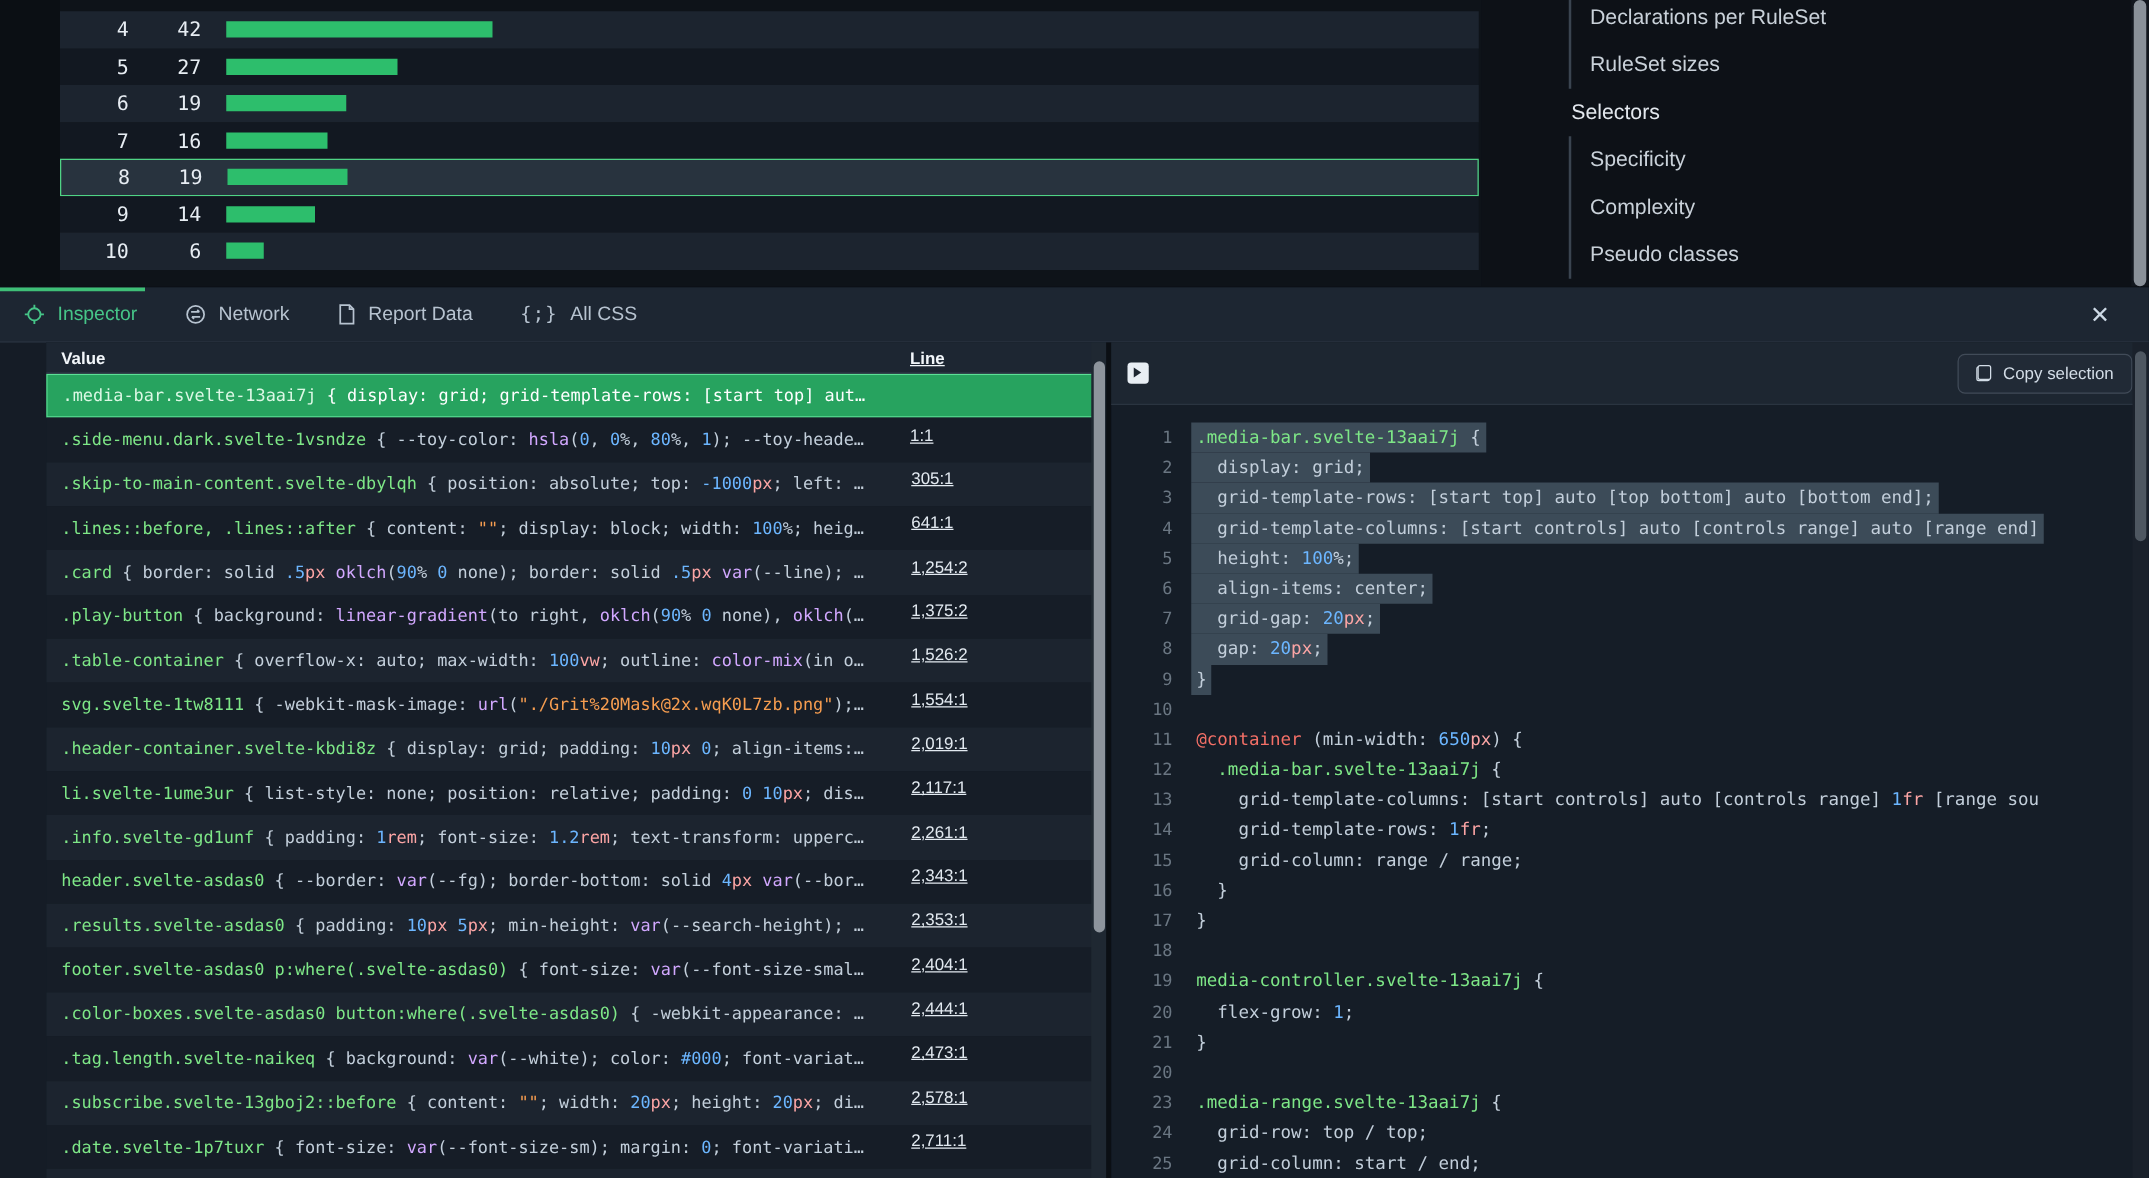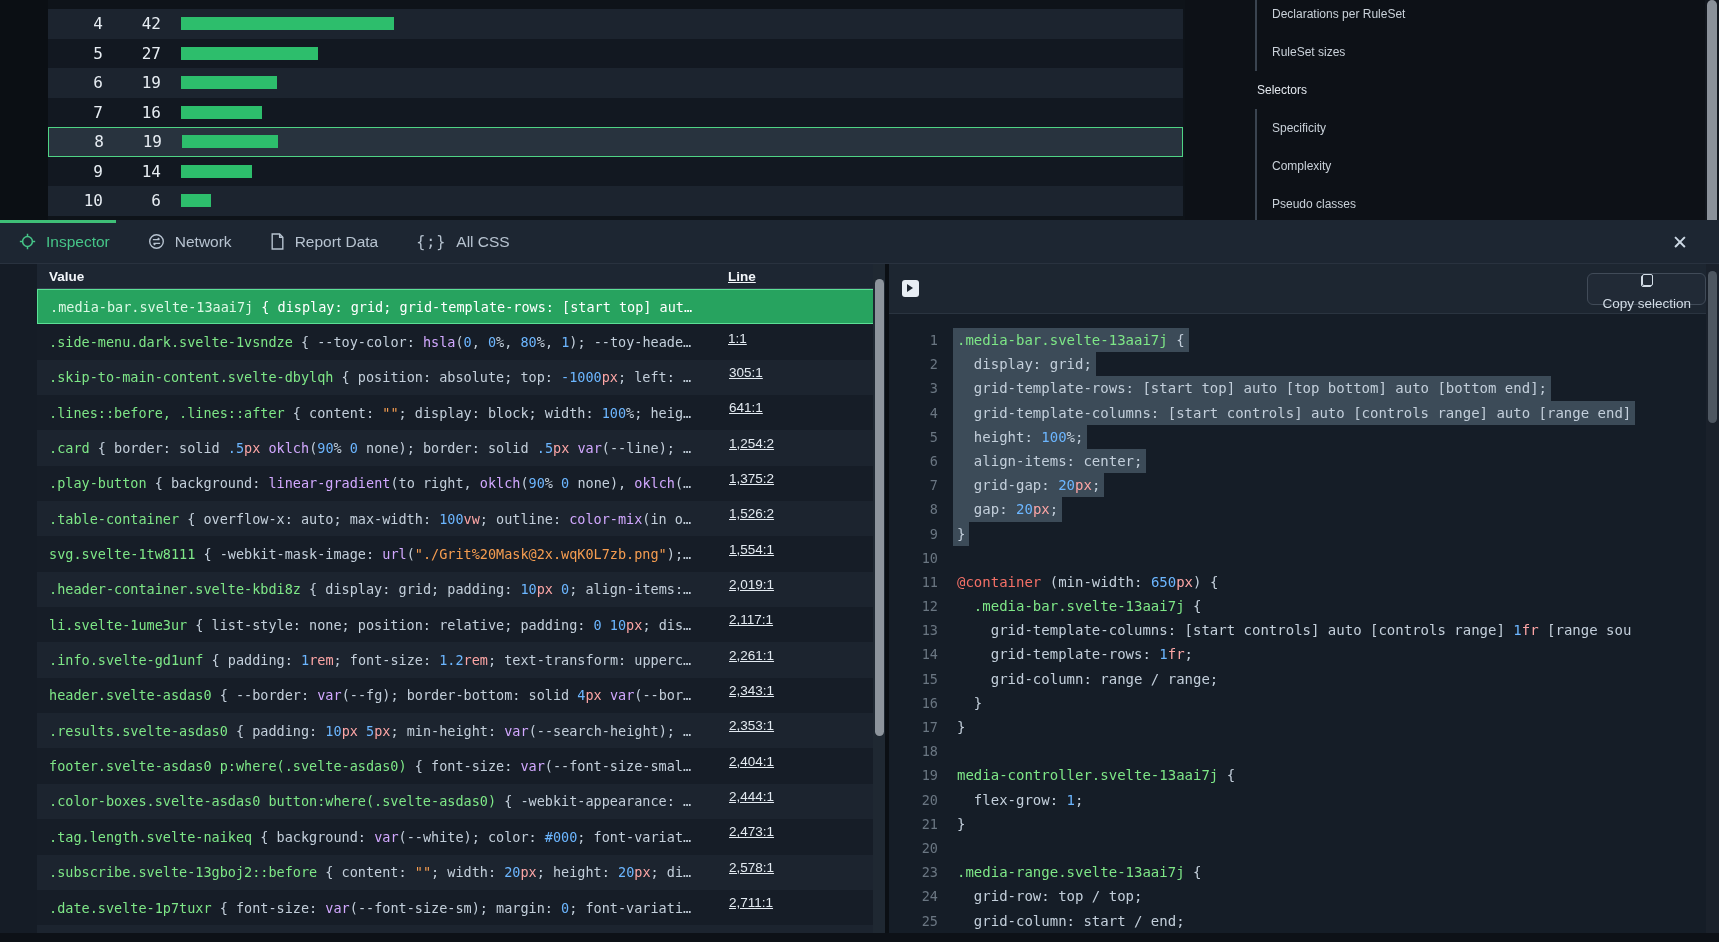--- a/index.html
+++ b/index.html
@@ -14,30 +14,30 @@
     font-family: "DejaVu Sans Mono", monospace; font-size: 16px; color: #e7edf3; }
   .chart-row.stripe-light { background: #1c242f; }
   .chart-row.stripe-dark { background: #121821; }
   .chart-row.row-selected { background: #28333e; border: 1px solid #4fd485; }
   .chart-num { width: 55px; text-align: right; }
   .chart-count { width: 58px; text-align: right; }
   .chart-bar-zone { flex: 1; padding-left: 20px; }
   .chart-bar { height: 13px; background: #2dbe6c; }
 
   .top-sidebar { position: absolute; left: 1185px; top: 0; width: 534px; height: 229px; background: #0d1117;
-    color: #c9d1d9; font-size: 12px; }
+    color: #c9d1d9; font-size: 17px; }
   .menu-wrap { position: absolute; left: 70px; top: -5px; }
   .menu-group { border-left: 2px solid #3a4450; padding-left: 15px; }
   .menu-item { height: 38px; display: flex; align-items: center; cursor: pointer; }
   .menu-heading { height: 38px; display: flex; align-items: center; font-weight: normal; color: #e3e8ee; margin-left: 2px; }
   .page-scrollbar { position: absolute; right: 0; top: 0; width: 14px; height: 229px; background: #12171e; }
   .page-scrollbar .thumb { position: absolute; right: 2px; top: 0; width: 10px; height: 229px; background: #8a9199; border-radius: 5px; }
 
   
-  .panel { position: absolute; left: 0; top: 220px; width: 1719px; height: 713px; background: #151c26; }
+  .panel { position: absolute; left: 0; top: 230px; width: 1719px; height: 713px; background: #151c26; }
   .tabbar { position: relative; height: 44px; background: #1d2632; border-bottom: 1px solid #29323f;
     display: flex; align-items: center; }
   .tab-indicator { position: absolute; left: 0; top: 0; width: 116px; height: 3px; background: #3fbf77; }
   .tab { display: flex; align-items: center; gap: 10px; padding: 0 19px; height: 100%;
     font-size: 15.5px; color: #b7c3d0; cursor: pointer; }
   .tab.active { color: #46c588; }
   .tab svg { display: block; }
   .braces-glyph { font-family: "DejaVu Sans Mono", monospace; font-size: 15px; letter-spacing: 1px; }
   .close-btn { position: absolute; right: 28px; top: 11px; width: 22px; height: 22px; color: #cdd9e5;
     font-size: 19px; display: flex; align-items: center; justify-content: center; cursor: pointer; }
@@ -74,21 +74,21 @@
   .table-scroll-thumb { position: absolute; right: 1.5px; top: 15px; width: 9px; height: 457px; background: #8d949c; border-radius: 5px; }
 
   
   .code-pane { flex: 1; position: relative; background: #151d27; border-left: 4px solid #0b0f14; }
   .ctoolbar { height: 50px; background: #1d2631; border-bottom: 1px solid #2a3440;
     display: flex; align-items: center; padding: 0 13px; }
   .panel-toggle { width: 17px; height: 17px; background: #e8eef4; border-radius: 3px; position: relative; cursor: pointer; }
   .panel-toggle::after { content: ""; position: absolute; left: 5px; top: 4px; width: 0; height: 0;
     border-top: 4.5px solid transparent; border-bottom: 4.5px solid transparent; border-left: 6px solid #1d2631; }
   .copy-btn { margin-left: auto; display: flex; align-items: center; gap: 9px; height: 32px; padding: 0 14px;
-    border: 1px solid #414b58; border-radius: 6px; background: #212a36; color: #d3dde7; font-size: 13.5px; cursor: pointer; flex-direction: column; }
+    border: 1px solid #414b58; border-radius: 6px; background: #212a36; color: #d3dde7; font-size: 13.5px; cursor: pointer; }
   .copy-icon { position: relative; width: 12px; height: 13px; flex: none; }
   .copy-icon::before { content: ""; position: absolute; left: 0; bottom: 0; width: 9px; height: 10px;
     border: 1.3px solid #d3dde7; border-radius: 2px; }
   .copy-icon::after { content: ""; position: absolute; right: 0; top: 0; width: 9px; height: 10px;
     border: 1.3px solid #d3dde7; border-radius: 2px; background: #212a36; }
   .code-area { position: absolute; top: 51px; left: 0; right: 0; bottom: 0; overflow: hidden;
     padding-top: 13px; font-family: "DejaVu Sans Mono", monospace; font-size: 14px; }
   .cline { display: flex; height: 24.2px; line-height: 24.2px; white-space: pre; }
   .gutter { width: 64px; flex: none; text-align: right; padding-right: 15px; color: #6a7682; font-size: 13.5px; }
   .ltext { flex: none; padding: 0 4px; color: #c6d2de; }

